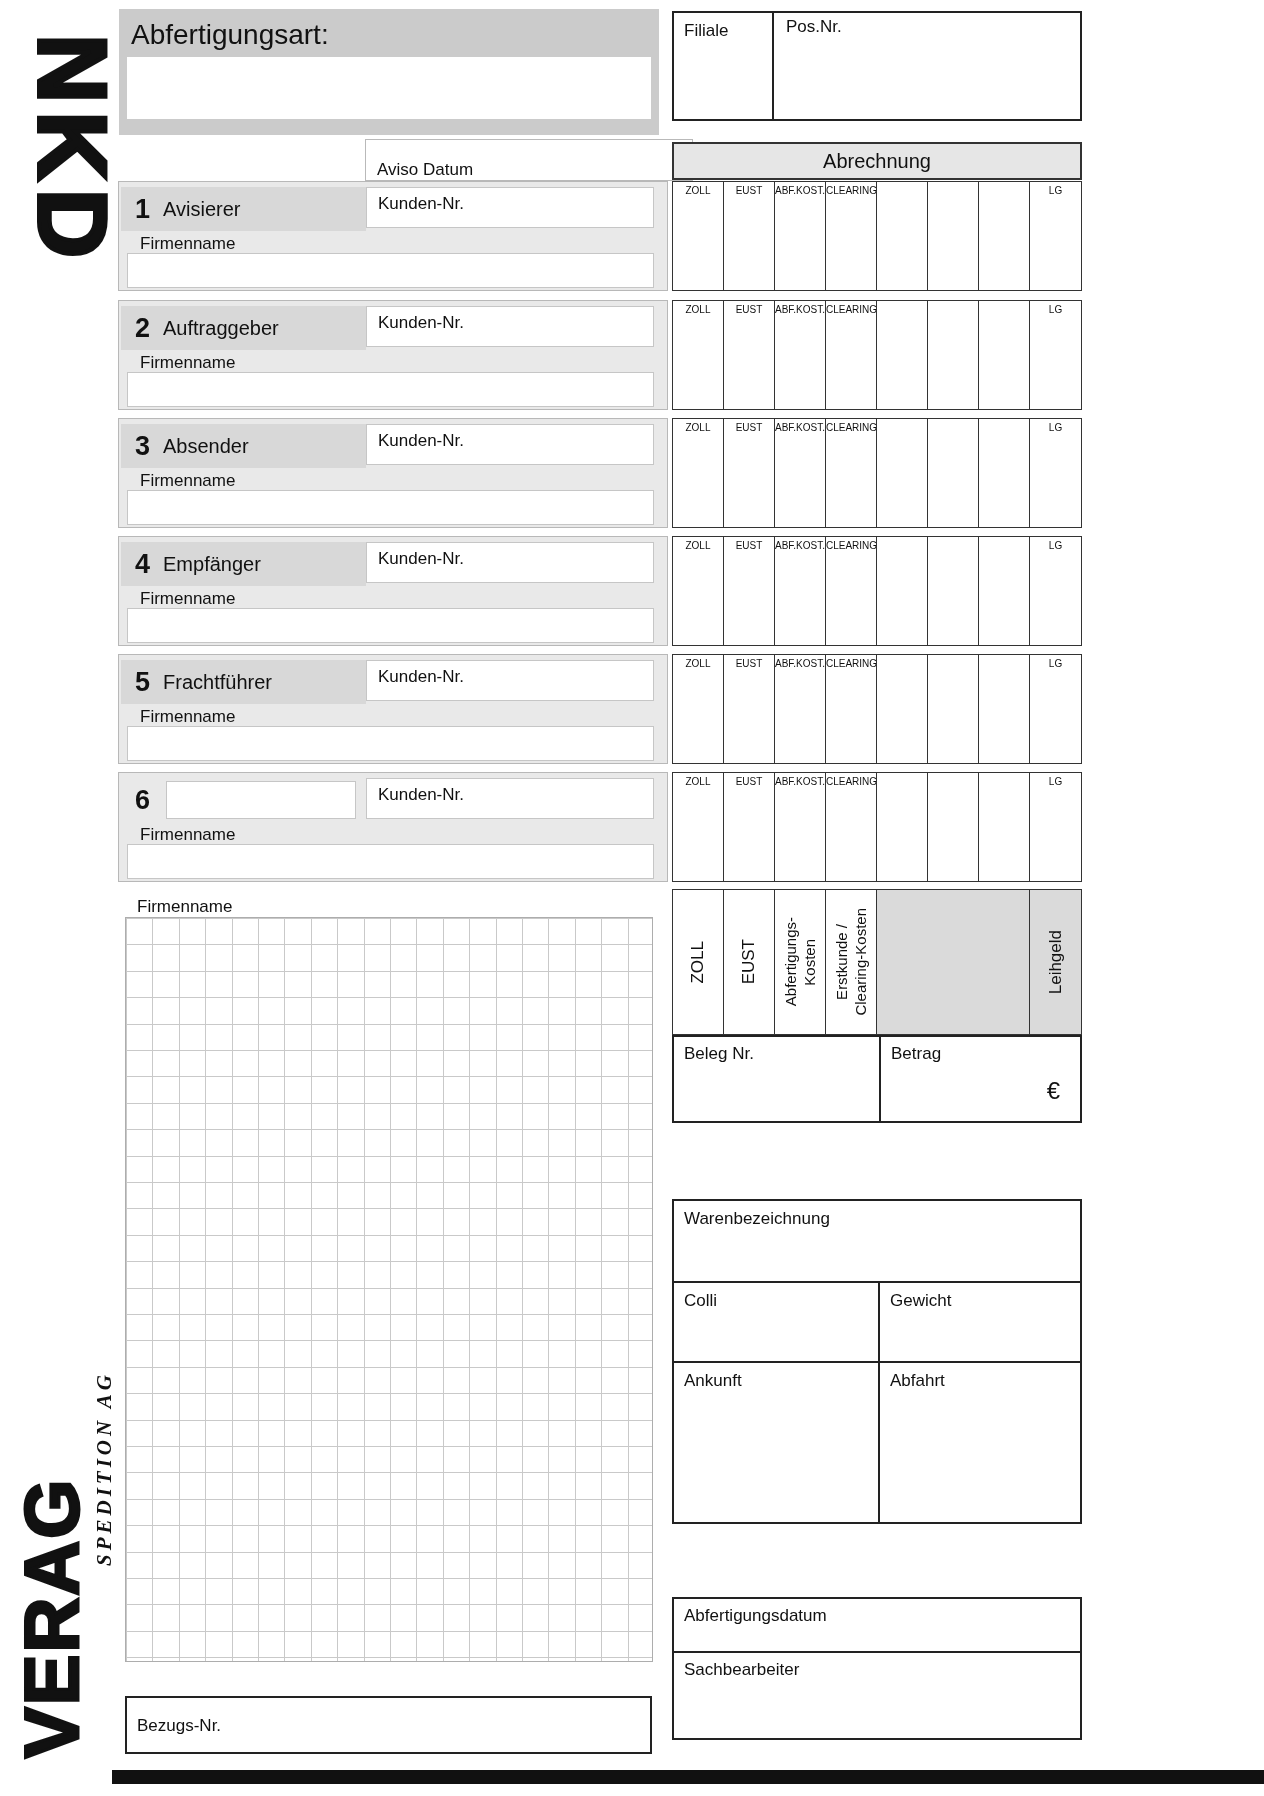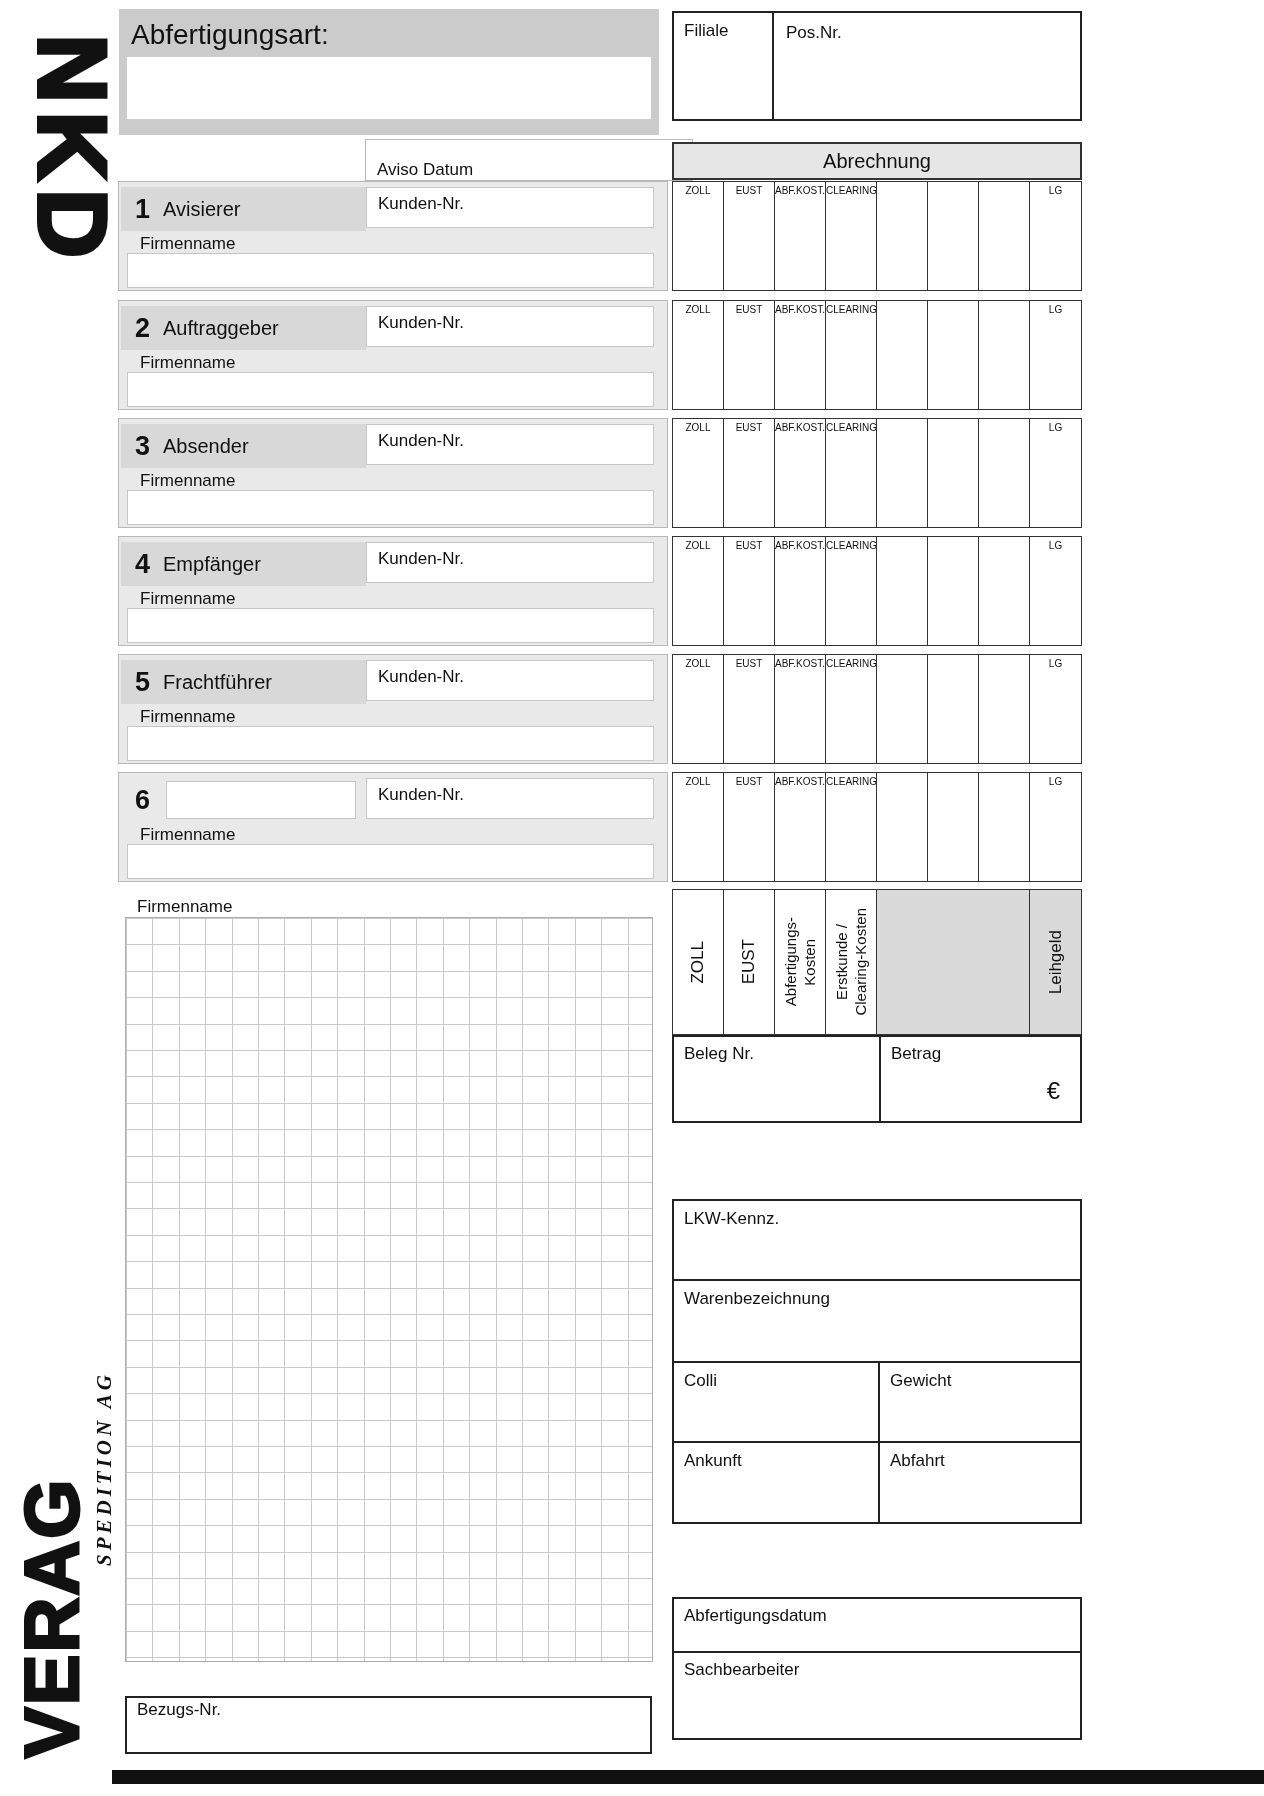--- a/index.html
+++ b/index.html
@@ -20,21 +20,21 @@
   .logo-sub{position:absolute;left:92px;top:1366px;height:200px;writing-mode:vertical-rl;
     transform:rotate(180deg);font-family:"Liberation Serif","DejaVu Serif",serif;font-style:italic;
     font-weight:bold;font-size:21px;letter-spacing:4px;}
 
   
   .abf-block{position:absolute;left:119px;top:9px;width:540px;height:126px;background:var(--header-gray);}
   .abf-label{position:absolute;left:12px;top:10px;font-size:28px;}
   .abf-input{position:absolute;left:8px;top:48px;width:524px;height:62px;background:#fff;}
   .filiale-box{position:absolute;left:672px;top:11px;width:410px;height:110px;border:2px solid #222;background:#fff;display:flex;}
   .filiale-cell{width:100px;border-right:2px solid #222;padding:8px 10px;}
-  .posnr-cell{flex:1;padding:10px 12px;}
+  .posnr-cell{flex:1;padding:4px 12px;}
   .aviso-box{position:absolute;left:365px;top:139px;width:328px;height:36px;background:#fff;border:1px solid #b9b9b9;padding:20px 11px;}
   .abrechnung{position:absolute;left:672px;top:142px;width:410px;height:38px;background:#e6e6e6;
     border:2px solid #333;display:flex;align-items:center;justify-content:center;font-size:20px;}
 
   
   .party{position:absolute;left:118px;width:550px;height:110px;background:var(--section-gray);border:1px solid #b8b8b8;}
   .party-band{position:absolute;left:2px;top:5px;width:245px;height:44px;background:var(--band-gray);
     display:flex;align-items:center;padding-left:14px;}
   .party-band.no-bg{background:transparent;}
   .party-num{font-size:27px;font-weight:bold;}
@@ -80,21 +80,21 @@
   .r4{flex:1;border-bottom:none;}
   .split-cell{width:206px;border-right:2px solid #222;padding:8px 10px;}
   .split-cell.right{flex:1;border-right:none;}
 
   
   .proc-block{position:absolute;left:672px;top:1597px;width:410px;height:143px;border:2px solid #222;background:#fff;display:flex;flex-direction:column;}
   .proc-row{padding:7px 10px;}
   .proc-row.p1{height:54px;border-bottom:2px solid #222;}
   .proc-row.p2{flex:1;}
 
-  .bezug-box{position:absolute;left:125px;top:1696px;width:527px;height:58px;border:2px solid #222;background:#fff;padding:2px 10px;}
+  .bezug-box{position:absolute;left:125px;top:1696px;width:527px;height:58px;border:2px solid #222;background:#fff;padding:18px 10px;}
   .bottom-bar{position:absolute;left:112px;top:1770px;width:1152px;height:14px;background:var(--line-dark);}
 </style>
 </head>
 <body>
 
 <div class="page">
 
   <div class="logo-nkd">NKD</div>
   <div class="logo-verag">VERAG</div>
   <div class="logo-sub">SPEDITION AG</div>
@@ -378,23 +378,20 @@
     <div class="beleg-cell">
       <span class="lbl">Beleg Nr.</span>
     </div>
     <div class="betrag-cell">
       <span class="lbl">Betrag</span>
       <span class="euro">€</span>
     </div>
   </div>
 
   <div class="lkw-block">
-    <div class="lkw-row r1">
-      <span class="lbl">LKW-Kennz.</span>
-    </div>
     <div class="lkw-row r2">
       <span class="lbl">Warenbezeichnung</span>
     </div>
     <div class="lkw-row split r3">
       <div class="split-cell">
         <span class="lbl">Colli</span>
       </div>
       <div class="split-cell right">
         <span class="lbl">Gewicht</span>
       </div>

